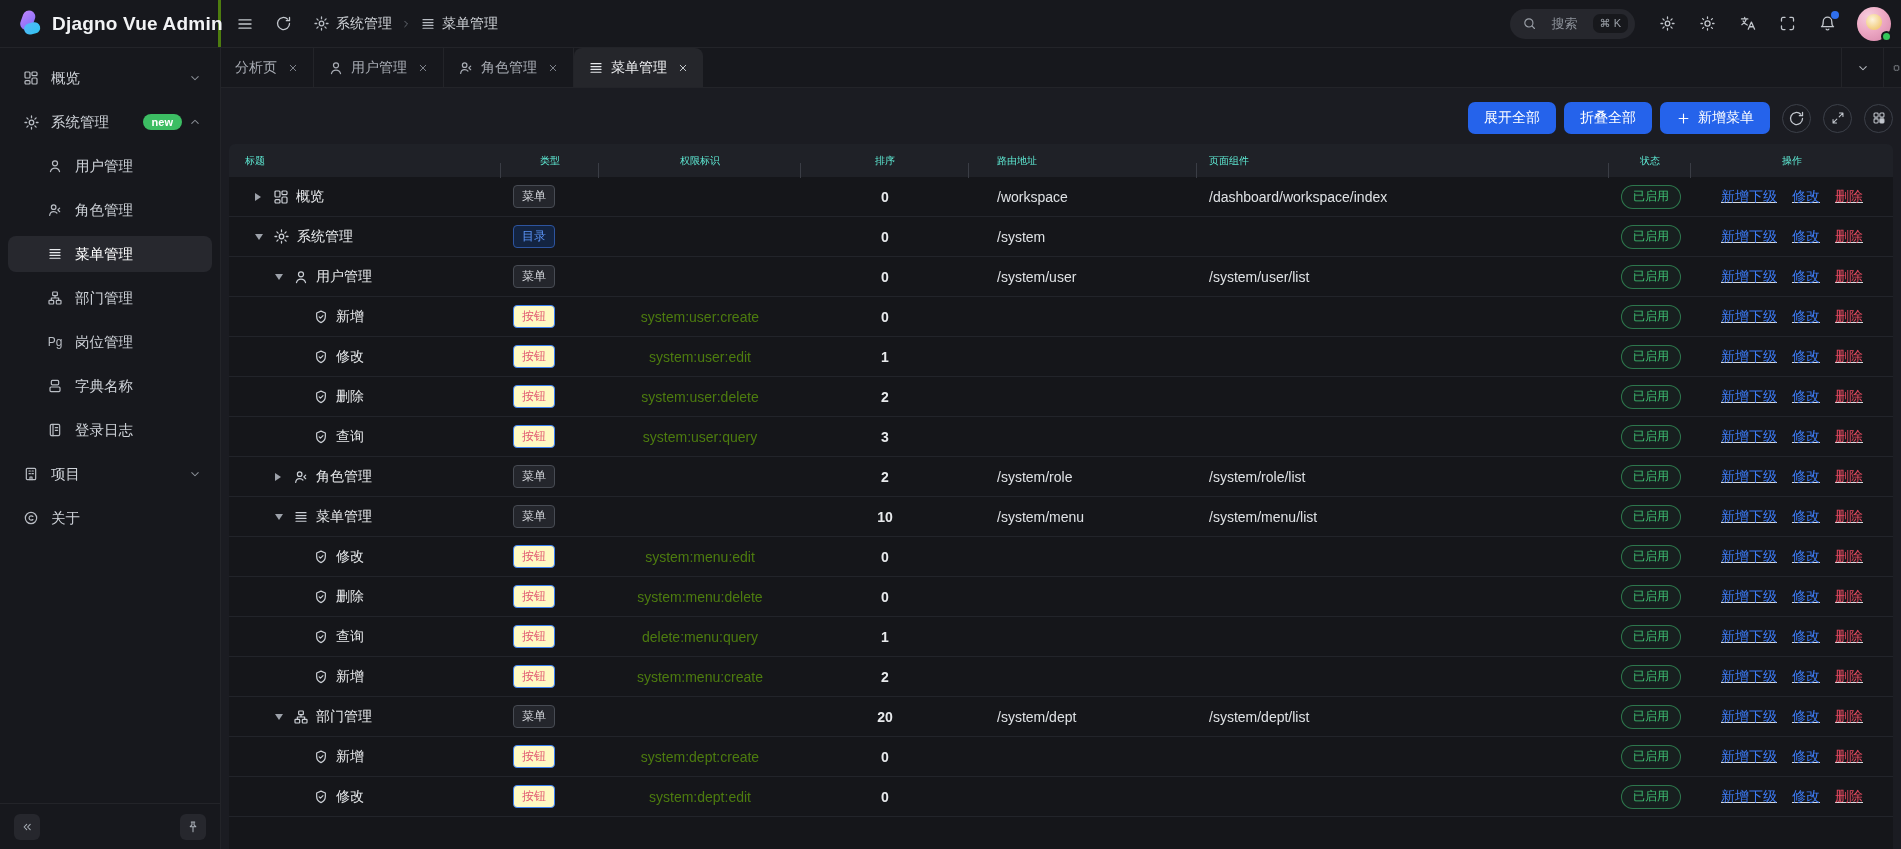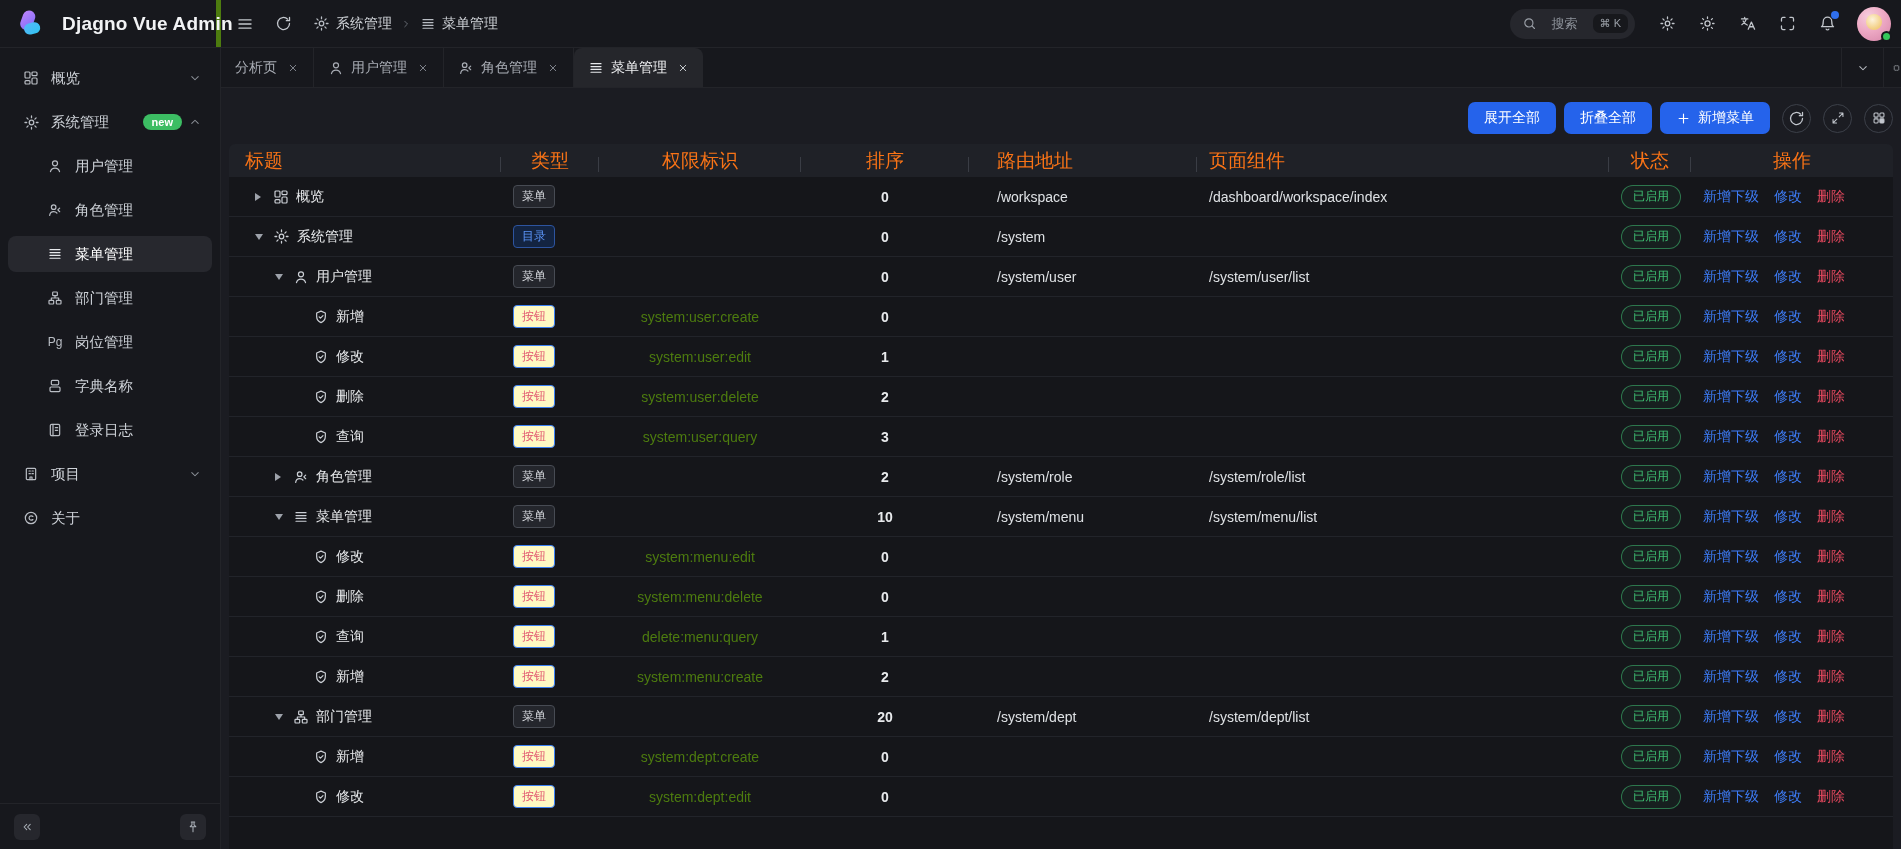--- a/index.html
+++ b/index.html
@@ -3,22 +3,22 @@
 <meta charset="utf-8">
 <style>
   * { margin:0; padding:0; box-sizing:border-box; }
   html,body { width:1901px; height:849px; overflow:hidden; background:#131418;
     font-family:"Liberation Sans","DejaVu Sans",sans-serif; color:#d7dade; }
   .app { width:1901px; height:849px; display:flex; flex-direction:column; }
 
   
   .header { height:48px; background:#17181d; border-bottom:1px solid #232429;
     display:flex; align-items:center; flex:0 0 48px; }
-  .brand { width:221px; height:100%; display:flex; align-items:center; gap:18px;
-    padding-left:14px; border-right:5px solid #4d7c0f; }
+  .brand { width:221px; height:100%; display:flex; align-items:center; gap:8px;
+    padding-left:14px; border-right:3px solid #4d7c0f; }
   .brand-title { font-size:19px; font-weight:bold; color:#f2f3f5; letter-spacing:.2px; white-space:nowrap; }
   .hd-btn { width:36px; height:36px; display:flex; align-items:center; justify-content:center;
     color:#c3c7cd; border-radius:8px; cursor:pointer; }
   .hd-left { display:flex; align-items:center; margin-left:6px; gap:2px; }
   .breadcrumb { display:flex; align-items:center; gap:6px; margin-left:10px; font-size:14px; color:#cfd2d7; }
   .crumb { display:flex; align-items:center; gap:6px; }
   .crumb .ico { color:#b9bdc4; display:flex; }
   .crumb-sep { color:#6e737b; display:flex; margin:0 2px; }
   .hd-right { margin-left:auto; display:flex; align-items:center; gap:4px; padding-right:10px; }
   .search-pill { display:flex; align-items:center; gap:15px; background:#26272d; border-radius:16px;
@@ -78,21 +78,21 @@
   .btn-primary { background:var(--accent,#2563eb); color:#fff; font-size:14px; border:none; border-radius:7px;
     height:32px; padding:0 16px; display:flex; align-items:center; gap:7px; cursor:pointer;
     font-family:inherit; }
   .circle-btn { width:29px; height:29px; border-radius:50%; border:1px solid #3c4049; color:#c3c7ce;
     display:flex; align-items:center; justify-content:center; cursor:pointer; background:transparent; margin-left:4px; }
 
   
   .table { flex:1; display:flex; flex-direction:column; min-height:0; overflow:hidden; }
   .grid-row { display:grid; grid-template-columns:272px 98px 202px 168px 228px minmax(0,1fr) 82px 202px;
     align-items:center; }
-  .thead { height:33px; background:#1f2127; border-radius:6px 6px 0 0; color:#f97316; font-size:19px;
+  .thead { height:33px; background:#1f2127; border-radius:6px 6px 0 0; color:#5eead4; font-size:10px;
     flex:0 0 33px; }
   .th { padding:0 12px; position:relative; display:flex; }
   .th.c-center { justify-content:center; }
   .th.c-left { justify-content:flex-start; }
   .th.pl-lg { padding-left:28px; }
   .th.pl-title { padding-left:16px; }
   .th:not(:last-child)::after { content:""; position:absolute; right:0; top:9px; width:1px; height:15px;
     background:#3a3d45; }
   .tbody { flex:1; background:#15161a; overflow:hidden; }
   .trow { height:40px; border-bottom:1px solid #22242a; background:#15161a; font-size:14px; }
@@ -110,21 +110,21 @@
   .type-dir { background:#132441; border:1px solid #2d549f; color:var(--dir,#5b94f8); }
   .type-btn { background:#fef9c3; border:1px solid #3b82f6; color:#e25871; }
   .td-perm { text-align:center; color:#4d7c0f; }
   .td-sort { text-align:center; color:#e8eaec; font-weight:600; }
   .td-path { padding-left:28px; color:#dfe2e5; }
   .td-comp { color:#dfe2e5; }
   .status-badge { display:inline-block; font-size:12px; color:var(--success,#3fc173);
     border:1px solid rgba(63,193,115,.55); background:rgba(63,193,115,.06);
     border-radius:999px; padding:2.5px 11px; }
   .td-status { text-align:center; }
-  .td-actions { display:flex; gap:15px; font-size:14px; }
+  .td-actions { display:flex; justify-content:center; gap:15px; font-size:14px;text-decoration:underline; }
   .link-blue { color:var(--link,#3d7cf7); cursor:pointer; }
   .link-red { color:var(--danger,#e8495f); cursor:pointer; }
 
   svg { display:block; }
 </style>
 </head>
 <body>
 
 <div class="app">
 

